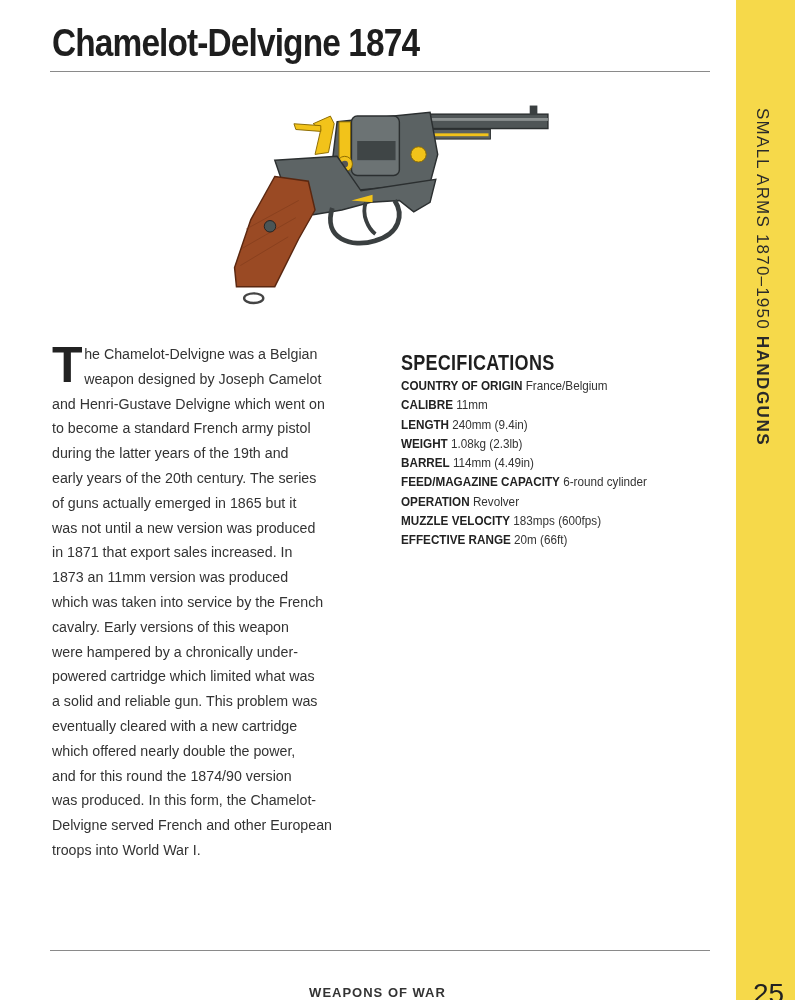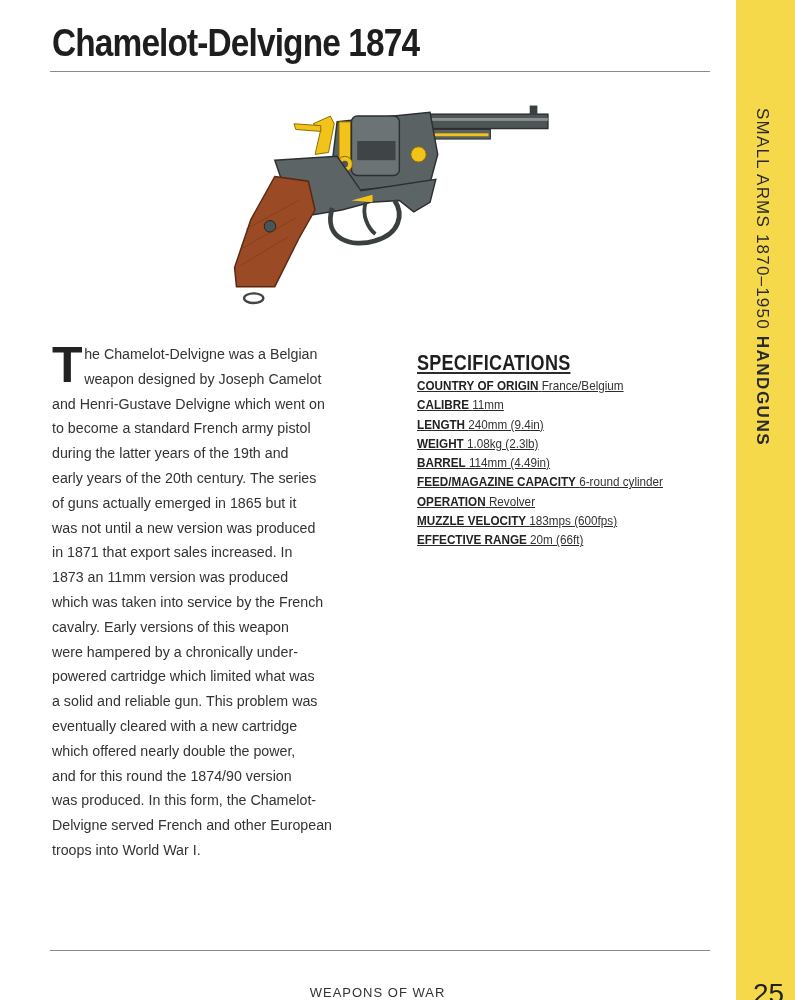--- a/index.html
+++ b/index.html
@@ -14,28 +14,28 @@
   .side-label { position:absolute; left:752px; top:108px; writing-mode:vertical-rl;
                 font-size:17px; letter-spacing:1.2px; color:#2a2a2a; white-space:nowrap; }
   .side-label b { font-weight:bold; letter-spacing:1.5px; }
   .pagenum { position:absolute; left:753px; top:978px; font-size:28px; color:#222; }
   .gun { position:absolute; left:205px; top:95px; width:360px; height:230px; }
   .body-text { position:absolute; left:52px; top:342px; width:320px; font-size:15.3px;
                line-height:24.8px; color:#333; }
   .body-text .line { display:block; white-space:nowrap; transform:scaleX(0.93); transform-origin:left; }
   .dropcap { float:left; font-family:"Liberation Sans", sans-serif; font-weight:bold; font-size:50px;
              line-height:40px; margin:3px 4px 0 0; color:#222; }
-  .specs { position:absolute; left:417px; top:350px; width:320px;text-decoration:underline; }
+  .specs { position:absolute; left:401px; top:350px; width:320px; }
   .specs h2 { margin:0; font-size:22px; font-weight:bold; letter-spacing:0.3px; color:#1f1f1f;
               transform:scaleX(0.82); transform-origin:left; white-space:nowrap; }
   .spec-row { font-size:13.6px; line-height:19.3px; white-space:nowrap; transform:scaleX(0.86);
               transform-origin:left; color:#333; }
   .spec-row .k { font-weight:bold; color:#222; }
   .footer { position:absolute; left:0; top:985px; width:755px; text-align:center; font-size:13px;
-            letter-spacing:1px; font-weight:normal; color:#333; }
+            letter-spacing:1px; font-weight:bold; color:#333; }
   .footer span { display:inline-block; }
 </style>
 </head>
 <body>
 
 <div class="title">Chamelot-Delvigne 1874</div>
 <div class="rule-top"></div>
 
 <div class="side"></div>
 <div class="side-label"><span>SMALL ARMS 1870–1950</span> <b>HANDGUNS</b></div>

